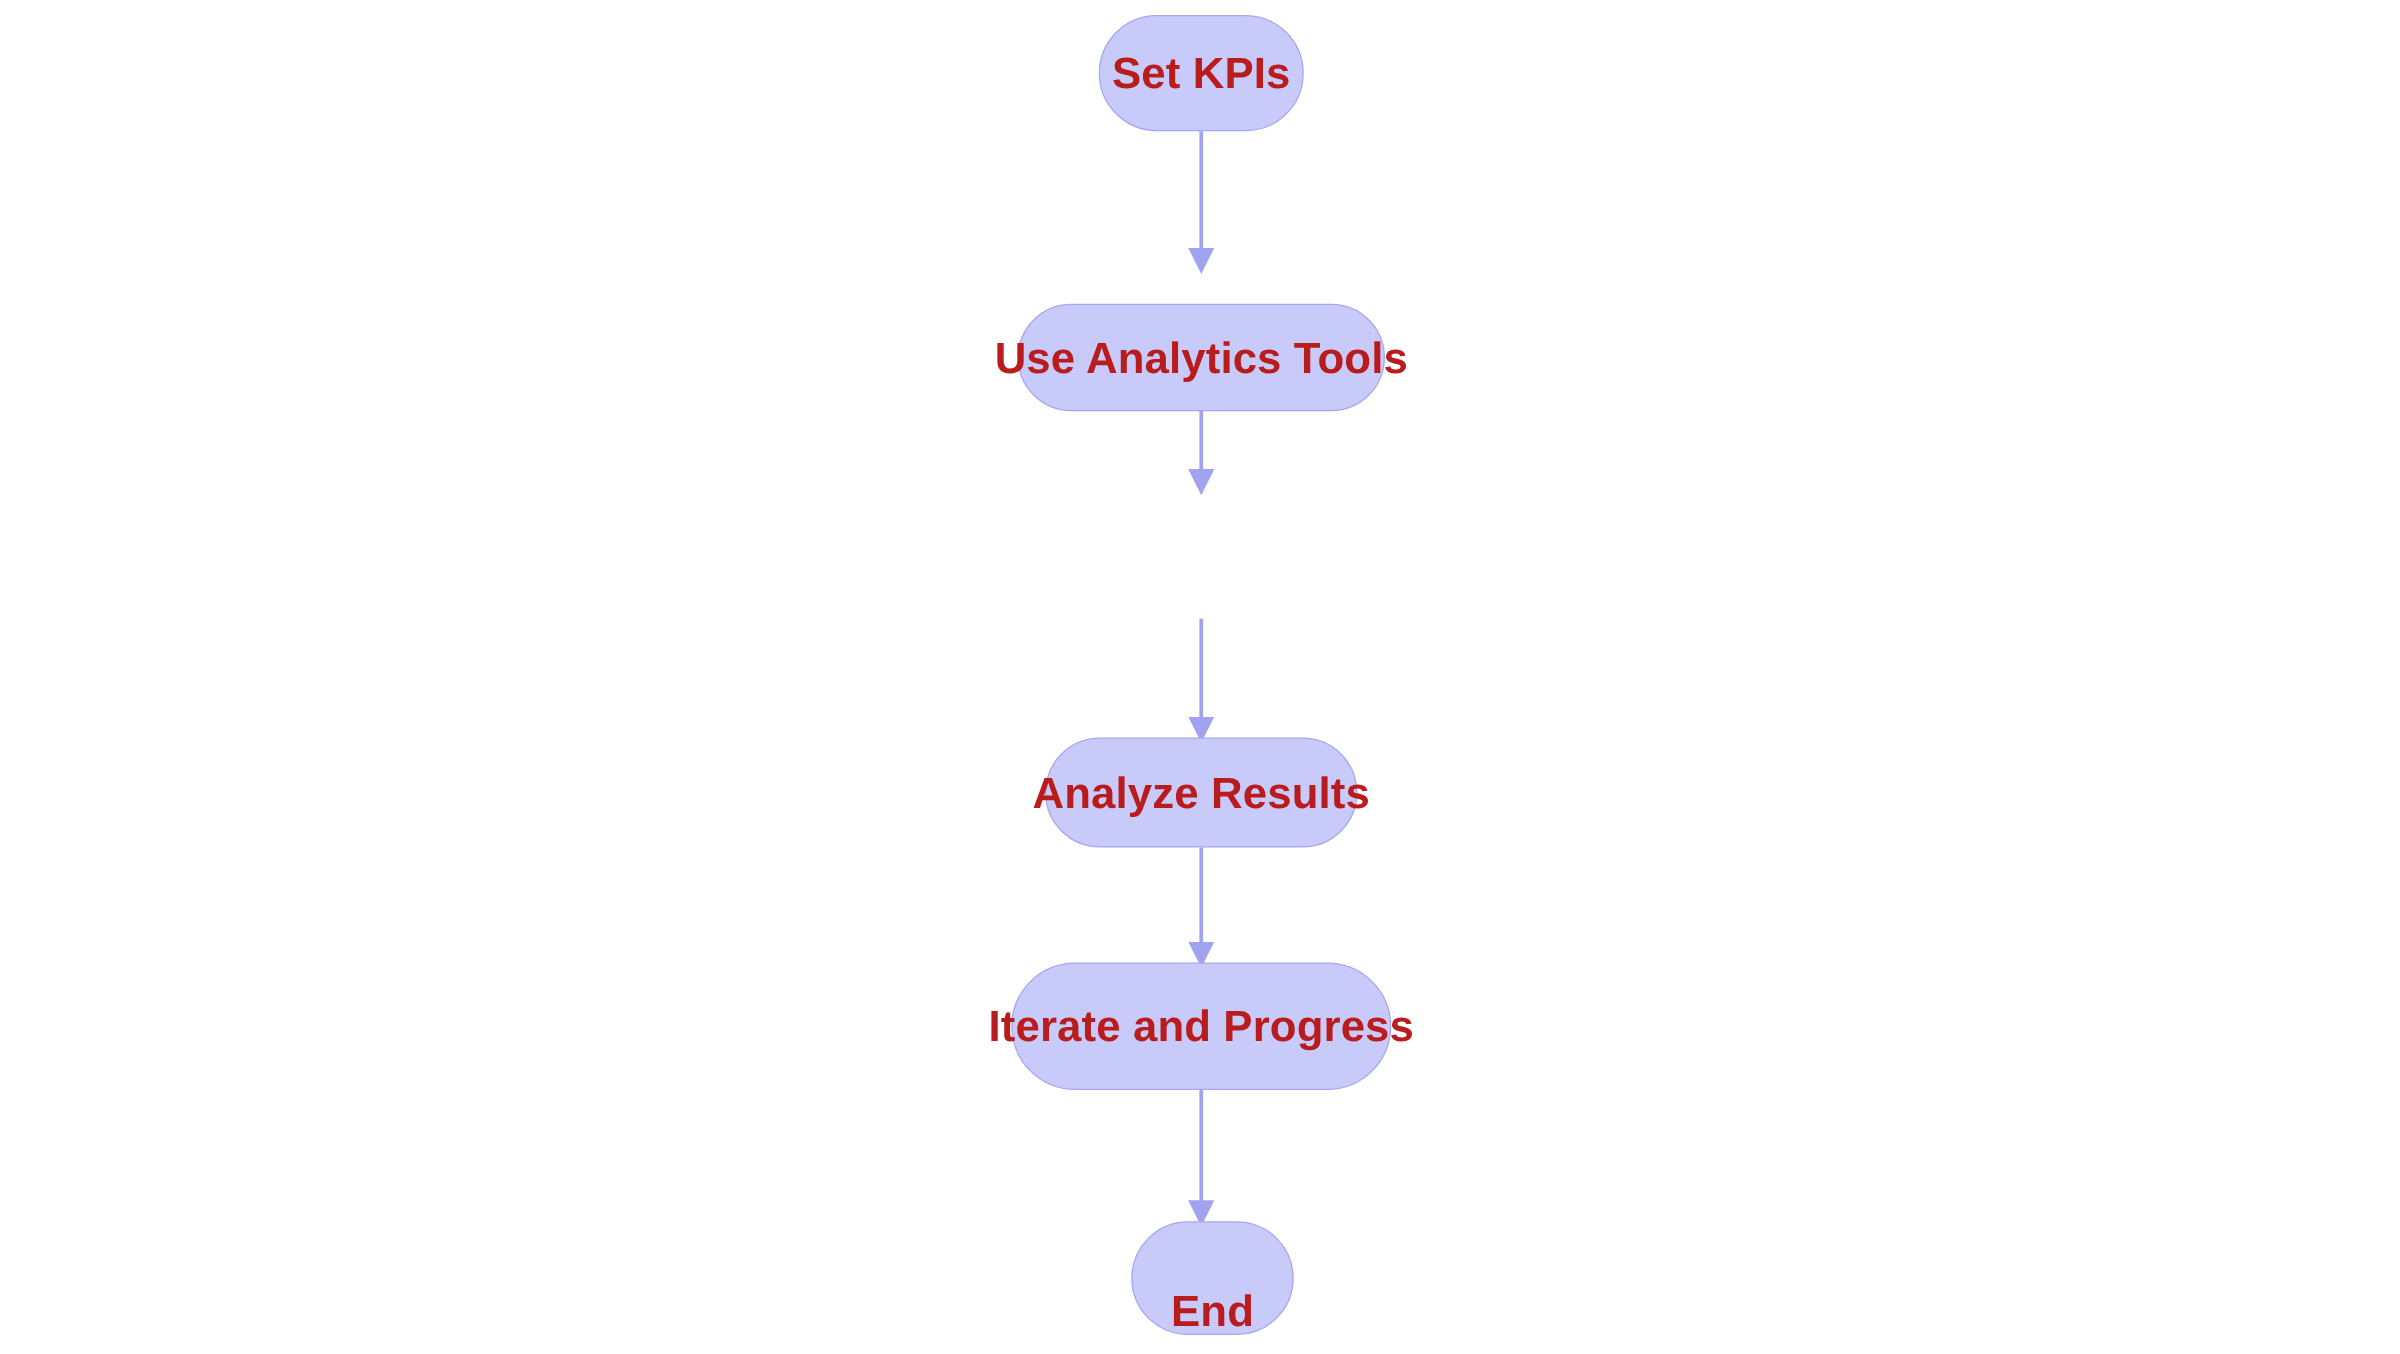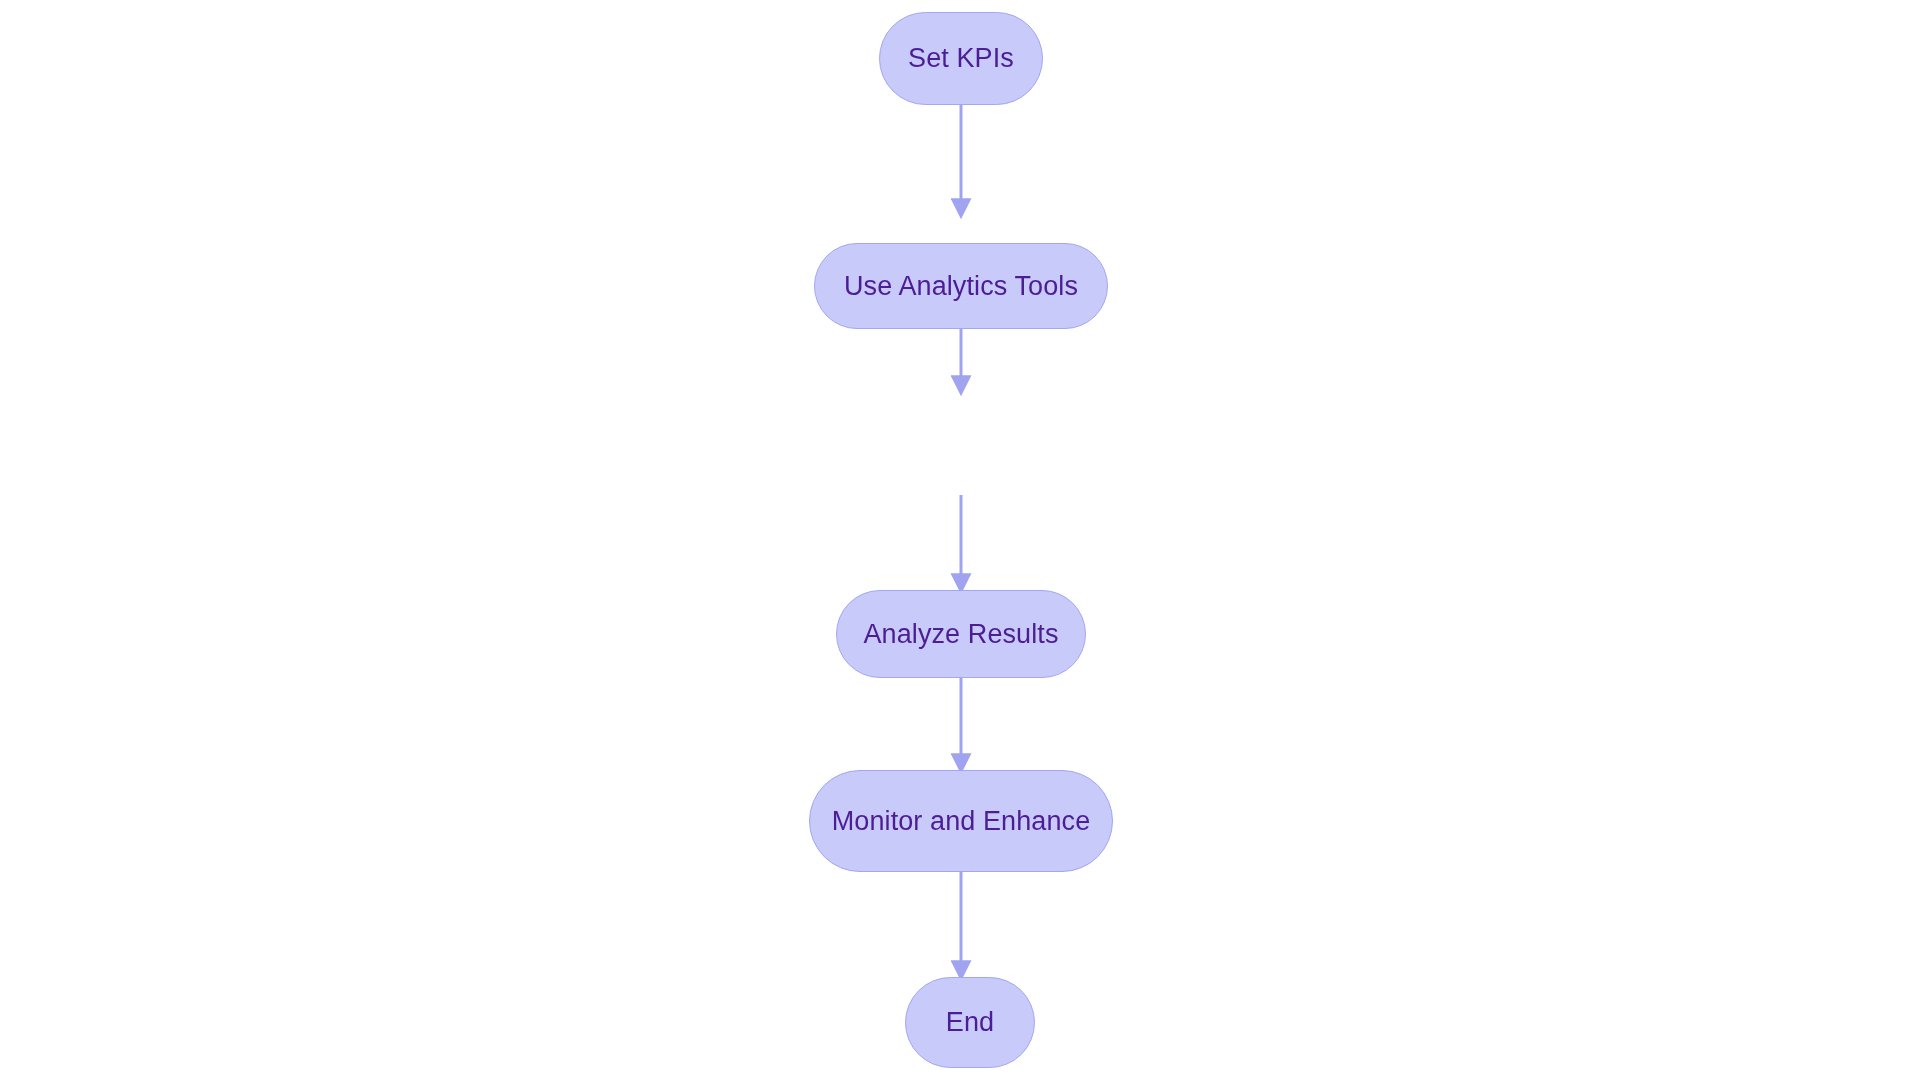--- a/index.html
+++ b/index.html
@@ -38,34 +38,34 @@
     align-items: center;
     justify-content: center;
     background: #c8caf9;
     border: 1.6px solid #a3a6f2;
     border-radius: 999px;
     color: #2a2acc;
     white-space: nowrap;
   }
 
   .node-label {
-    font-size: 27px;
+    font-size: 35px;
     line-height: 1;
     letter-spacing: 0.1px;
-    color: #4c1d95;
-    font-weight: 400;
+    color: #b91c1c;
+    font-weight: 700;
   }
 
   
   .n-start      { left: 879px;  top: 12px;   width: 164px; height: 93px;  }
   .n-analytics  { left: 814px;  top: 215px;  width: 294px; height: 86px; margin-top: 28px;  }
   .n-monitor    { left: 766px;  top: 392px;  width: 391px; height: 103px; }
   .n-analyze    { left: 836px;  top: 590px;  width: 250px; height: 88px;  }
   .n-iterate    { left: 809px;  top: 770px;  width: 304px; height: 102px; }
-  .n-end        { left: 905px;  top: 977px;  width: 130px; height: 91px;  }
+  .n-end        { left: 905px;  top: 977px;  width: 130px; height: 91px; align-items: flex-end;  }
 </style>
 </head>
 <body>
 
 <div id="flow-canvas">
 
   <svg id="edge-layer" width="1920" height="1083" viewBox="0 0 1920 1083" xmlns="http://www.w3.org/2000/svg">
     <defs>
       <marker id="arrowhead" markerWidth="8" markerHeight="7" refX="0.6" refY="3.5" orient="auto" markerUnits="strokeWidth">
         <path d="M0,0 L7,3.5 L0,7 z" fill="#9fa3f0"></path>
@@ -88,20 +88,20 @@
   <div class="node n-analytics">
     <span class="node-label">Use Analytics Tools</span>
   </div>
 
 
   <div class="node n-analyze">
     <span class="node-label">Analyze Results</span>
   </div>
 
   <div class="node n-iterate">
-    <span class="node-label">Monitor and Enhance</span>
+    <span class="node-label">Iterate and Progress</span>
   </div>
 
   <div class="node n-end">
     <span class="node-label">End</span>
   </div>
 
 </div>
 
 </body></html>

